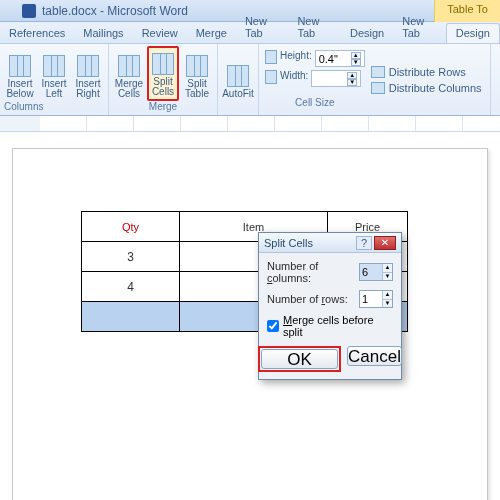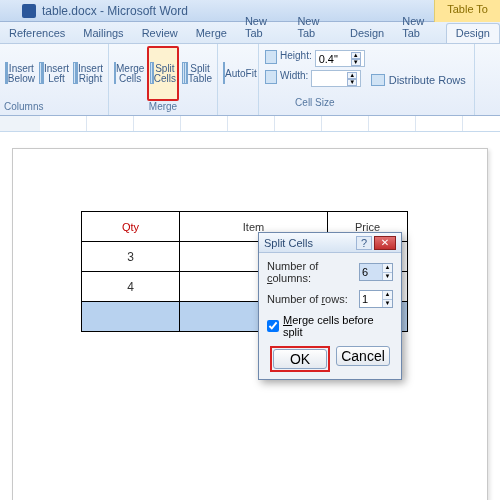--- a/index.html
+++ b/index.html
@@ -7,21 +7,21 @@
 .titlebar{height:22px;background:linear-gradient(#dbe8f8,#c5d9f1);display:flex;align-items:center;padding:0 22px;border-bottom:1px solid #9db5d6}
 .titlebar .ticon{width:14px;height:14px;background:#2b579a;border-radius:2px;margin-right:6px}
 .titlebar .ttext{color:#3b5d8a;font-size:12px}
 .tooltab{position:absolute;top:0;right:0;height:22px;background:#ffe699;padding:3px 12px 0;color:#8a6d00;font-size:11px;border-left:1px solid #e0cc70}
 .tabbar{height:22px;background:linear-gradient(#e9f1fb,#dde9f7);display:flex;align-items:end;border-bottom:1px solid #b8cce4}
 .tab{padding:3px 9px 4px;color:#3b5d8a;cursor:pointer}
 .tab.a{background:#f2f6fc;border:1px solid #b8cce4;border-bottom:none;border-radius:3px 3px 0 0}
 .ribbon{height:72px;background:linear-gradient(#f4f8fd,#e5edf9);border-bottom:1px solid #9db5d6;display:flex}
 .grp{border-right:1px solid #c5d9ed;padding:2px 4px;display:flex;flex-direction:column;justify-content:space-between}
 .grp-btns{display:flex;gap:2px;flex:1}
-.bigbtn{width:32px;display:flex;flex-direction:row;align-items:center;justify-content:flex-start;padding:2px 1px;border-radius:2px;cursor:pointer}
+.bigbtn{width:32px;display:flex;flex-direction:column;align-items:center;justify-content:flex-end;padding:2px 1px;border-radius:2px;cursor:pointer}
 .bigbtn.hl{border:2px solid #d92121;background:#fdf2d0}
 .btnicon{width:22px;height:22px;background:#d0e3f5;border:1px solid #7ba7d1;margin-bottom:2px;position:relative}
 .btnicon::before,.btnicon::after{content:"";position:absolute;background:#7ba7d1}
 .btnicon::before{left:33%;top:0;width:1px;height:100%}
 .btnicon::after{left:66%;top:0;width:1px;height:100%}
 .btnlabel{font-size:10px;text-align:center;line-height:10px;color:#3b5d8a;white-space:pre}
 .grplabel{text-align:center;font-size:10px;color:#5577a0;padding-bottom:1px}
 .sizerows{display:flex;flex-direction:column;gap:3px;padding:4px 2px}
 .szrow{display:flex;gap:3px}
 .szrow .lbl{color:#3b5d8a;font-size:10px}
@@ -52,21 +52,21 @@
 .dlg-row .l{flex:1;color:#2b2b2b;font-size:11px}
 .dlg-row .l u{text-decoration:underline}
 .numbox{width:34px;height:18px;border:1px solid #8aa4c4;background:#fff;display:flex}
 .numbox input{border:none;width:22px;font-size:11px;padding:1px 2px;outline:none}
 .numbox .sp{width:11px;display:flex;flex-direction:column}
 .numbox .sp span{flex:1;background:#eef4fb;border-left:1px solid #b0c4de;font-size:6px;text-align:center;line-height:7px;cursor:pointer}
 .numbox .sp span:first-child{border-bottom:1px solid #b0c4de}
 .chkrow{display:flex;align-items:center;gap:4px;margin:2px 0 8px}
 .chkrow input{width:12px;height:12px}
 .dlg-btns{display:flex;gap:6px;justify-content:center}
-.dlg-btn{width:54px;height:20px;background:linear-gradient(#fefefe,#e4e9f0);border:1px solid #8aa4c4;border-radius:3px;font-size:14px;cursor:pointer}
+.dlg-btn{width:77px;height:20px;background:linear-gradient(#fefefe,#e4e9f0);border:1px solid #8aa4c4;border-radius:3px;font-size:17px;cursor:pointer}
 .hlbox{border:2px solid #d92121;display:inline-block;padding:1px}
 </style>
 </head>
 <body>
 
 <div class="titlebar">
   <div class="ticon"></div>
   <div class="ttext">table.docx - Microsoft Word</div>
 </div>
 <div class="tooltab">Table To</div>
@@ -157,20 +157,24 @@
             </span>
           </span>
       </div>
       <div class="grplabel" style="margin-top:auto">Cell Size</div>
     </div>
     <div class="distcol">
       <div class="distbtn">
           <span class="ic"></span>
           <span>Distribute Rows</span>
         </div>
+      <div class="distbtn">
+          <span class="ic"></span>
+          <span>Distribute Columns</span>
+        </div>
     </div>
   </div>
 </div>
 
 <div class="ruler">
     <div class="rinner"></div>
   </div>
 
 <div class="page">
   <table class="doctable">

